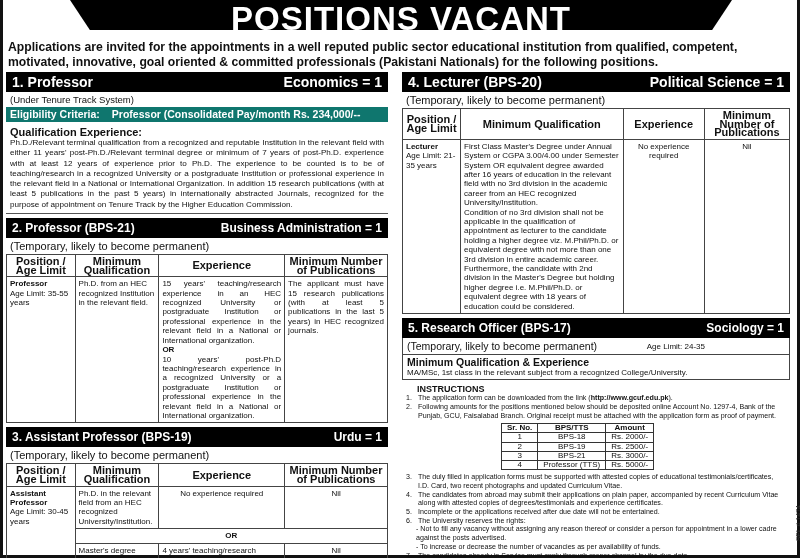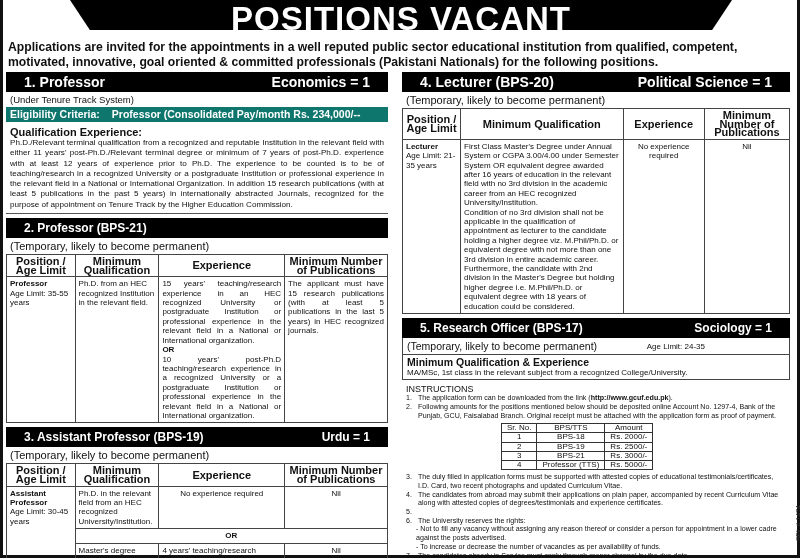--- a/index.html
+++ b/index.html
@@ -13,21 +13,21 @@
     background: #000; color: #fff; text-align: center;
     clip-path: polygon(0 0, 100% 0, 97% 100%, 3% 100%);
   }
   .banner h1 { font-family: "Liberation Sans", sans-serif; font-weight: bold; font-size: 33px; letter-spacing: 1px; line-height: 38px; }
 
   .intro { position: absolute; left: 8px; top: 40px; width: 786px; font-weight: bold; font-size: 12.2px; line-height: 15px; }
 
   .col-left { position: absolute; left: 6px; top: 72px; width: 382px; }
   .col-right { position: absolute; left: 402px; top: 72px; width: 388px; }
 
-  .bar { background: #000; color: #fff; font-weight: bold; display: flex; justify-content: space-between; align-items: center; padding: 0 18px; }
+  .bar { background: #000; color: #fff; font-weight: bold; display: flex; justify-content: space-between; align-items: center; padding: 0 6px; }
   .bar.b1 { height: 20px; font-size: 14px; }
   .bar.b2 { height: 20px; font-size: 12px; }
   .sub { font-size: 9.5px; padding: 2px 4px; }
   .sub.lg { font-size: 11px; }
   .elig { background: #0f766e; color: #fff; font-weight: bold; font-size: 10.5px; height: 15px; line-height: 15px; padding: 0 4px; }
   .elig span + span { margin-left: 12px; }
   .qexp-title { font-weight: bold; font-size: 11px; padding: 4px 4px 0; }
   .qexp-body { font-size: 8.1px; line-height: 10.3px; text-align: justify; padding: 0 4px 3px; }
   .sep { border-top: 1px solid #555; margin-bottom: 4px; }
 
@@ -39,28 +39,28 @@
   table.pos b { font-weight: bold; }
   .or { font-weight: bold; }
 
   .ro-sub { display: flex; justify-content: space-between; font-size: 10.5px; padding: 2px 4px; border-bottom: 1px solid #444; border-left: 1px solid #444; border-right: 1px solid #444; }
   .ro-sub .age { font-size: 8px; margin-right: 80px; padding-top: 2px; }
   .ro-box { border: 1px solid #444; border-top: none; padding: 1px 4px 2px; }
   .ro-title { font-weight: bold; font-size: 10.5px; }
   .ro-text { font-size: 8px; }
 
   .instr { padding: 4px 4px 0; font-size: 7.1px; line-height: 8.7px; }
-  .instr h3 { font-size: 9px; font-weight: normal; line-height: 10px; }
+  .instr h3 { font-size: 9px; font-weight: bold; line-height: 10px; margin-left: 11px; }
   .instr ol { list-style: none; }
   .instr li { display: flex; }
   .instr li .n { width: 12px; flex-shrink: 0; }
   .instr .bl { padding-left: 10px; }
   .fee { border-collapse: collapse; margin: 3px 0 3px 95px; font-size: 8px; line-height: 8.2px; }
   .fee th, .fee td { border: 1px solid #333; padding: 0 5px; text-align: center; }
-  .fee th { font-weight: normal; }
+  .fee th { font-weight: bold; }
 
   .spl { position: absolute; right: 5px; top: 505px; font-size: 7px; transform: rotate(-90deg); transform-origin: right top; color: #333; white-space: nowrap; }
 </style>
 </head>
 <body>
 
 <div class="frame"></div>
 
 <div class="banner">
   <h1>POSITIONS VACANT</h1>
@@ -80,20 +80,21 @@
       <span>Eligibility Criteria:</span><span>Professor (Consolidated Pay/month Rs. 234,000/-- 405,600/-)</span>
     </div>
     <div class="qexp-title">Qualification Experience:</div>
     <p class="qexp-body">Ph.D./Relevant terminal qualification from a recognized and reputable Institution in the relevant field with either 11 years' post-Ph.D./Relevant terminal degree or minimum of 7 years of post-Ph.D. experience with at least 12 years of experience prior to Ph.D. The experience to be counted is to be of teaching/research in a recognized University or a postgraduate Institution or professional experience in the relevant field in a National or International Organization. In addition 15 research publications (with at least 5 publications in the past 5 years) in internationally abstracted Journals, recognized for the purpose of appointment on Tenure Track by the Higher Education Commission.</p>
     <div class="sep"></div>
   </section>
 
   <section>
     <div class="bar b2">
       <span>2. Professor (BPS-21)</span>
+      <span>Business Administration = 1</span>
     </div>
     <div class="sub lg">(Temporary, likely to become permanent)</div>
     <table class="pos">
       <tbody>
           <tr>
         <th style="width:18%">Position / Age Limit</th>
         <th style="width:22%">Minimum Qualification</th>
         <th style="width:33%">Experience</th>
         <th style="width:27%">Minimum Number of Publications</th>
       </tr>
@@ -233,20 +234,21 @@
       <li>
           <span class="n">3.</span>
           <span>The duly filled in application forms must be supported with attested copies of educational testimonials/certificates, I.D. Card, two recent photographs and updated Curriculum Vitae.</span>
         </li>
       <li>
           <span class="n">4.</span>
           <span>The candidates from abroad may submit their applications on plain paper, accompanied by recent Curriculum Vitae along with attested copies of degrees/testimonials and experience certificates.</span>
         </li>
       <li>
           <span class="n">5.</span>
+          <span>Incomplete or the applications received after due date will not be entertained.</span>
         </li>
       <li>
           <span class="n">6.</span>
           <span>The University reserves the rights:</span>
         </li>
       <div class="bl">- Not to fill any vacancy without assigning any reason thereof or consider a person for appointment in a lower cadre against the posts advertised.</div>
       <div class="bl">- To increase or decrease the number of vacancies as per availability of funds.</div>
       <li>
           <span class="n">7.</span>
           <span>The candidates already in Service must apply through proper channel by the due date.</span>

